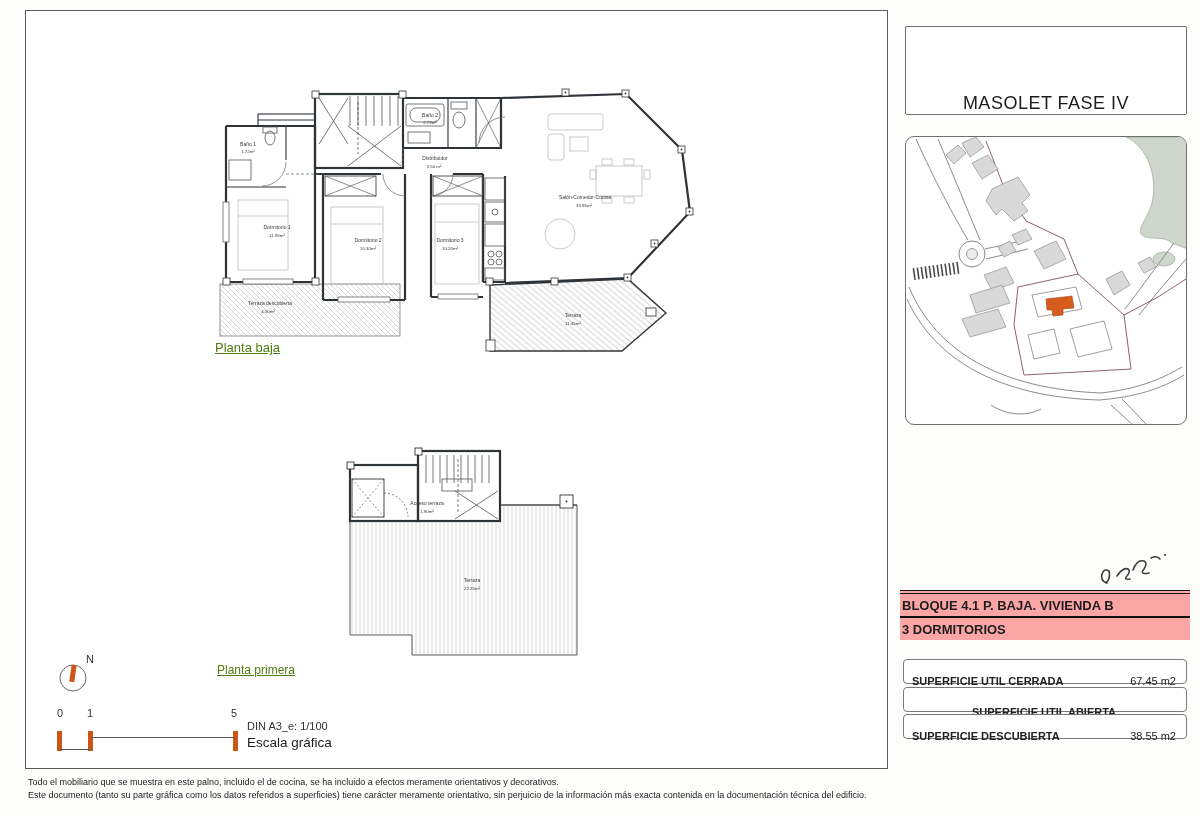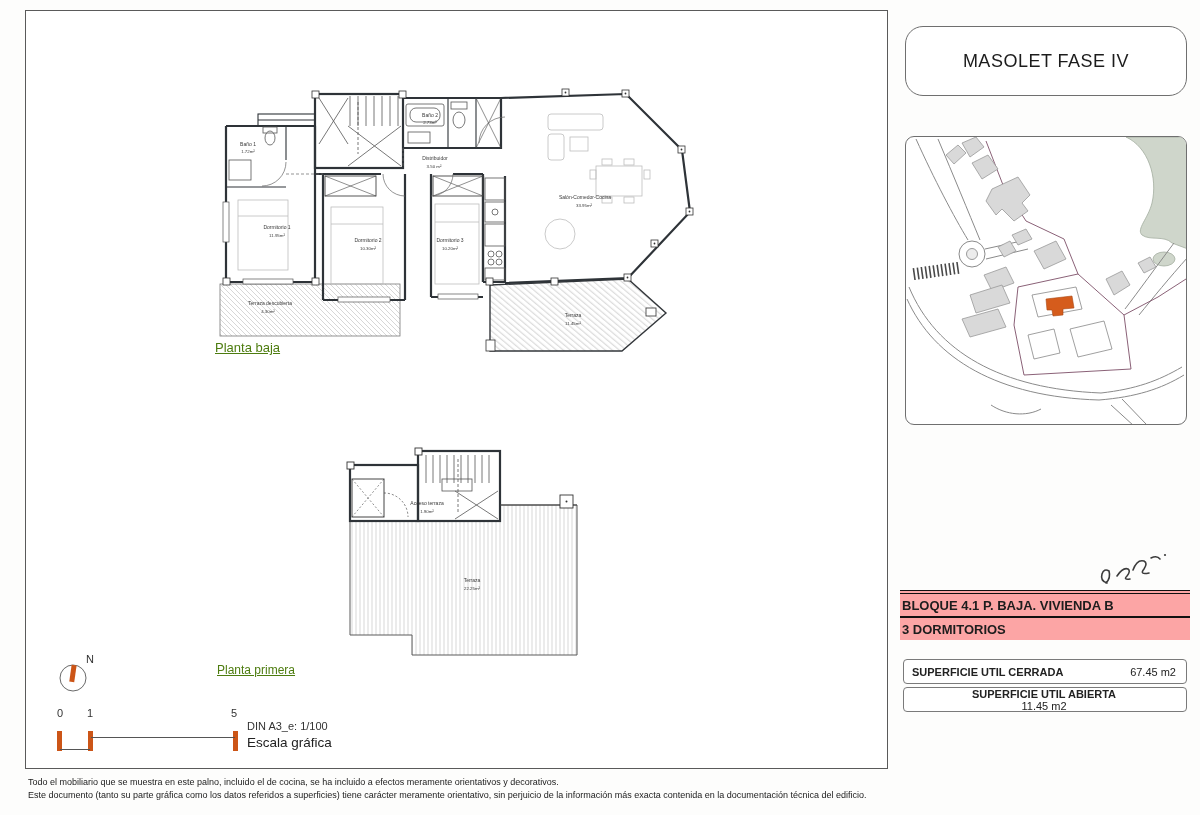--- a/index.html
+++ b/index.html
@@ -8,37 +8,37 @@
   #page { position:relative; width:1200px; height:815px; }
   .abs { position:absolute; }
 
   
   #main-frame { left:25px; top:10px; width:863px; height:759px;
                 border:1px solid #5a5a5a; background:#fff; }
 
   .plan-label { font-size:13px; color:#4d7c0f;text-decoration:underline; }
 
   
-  #title-box { left:905px; top:26px; width:282px; height:70px;
-               border:1px solid #6f6f6f; border-radius:18px; background:#fff;
-               display:flex; align-items:center; justify-content:center; }
+  #title-box { left:905px; top:26px; width:282px; height:89px;
+               border:1px solid #6f6f6f; border-radius:2px; background:#fff;
+               display:flex; align-items:flex-end; justify-content:center; }
   #title-box span { font-size:18px; letter-spacing:0.5px; color:#1c1c1c; }
 
   #map-box { left:905px; top:136px; width:282px; height:289px;
              border:1px solid #6f6f6f; border-radius:9px; background:#fff; overflow:hidden; }
 
   #info-header { left:900px; top:590px; width:290px; background:#fca5a5; }
   #info-header .h-row1 { border-top:4px double #111; border-bottom:2px solid #111;
                          font-weight:bold; font-size:13px; padding:4px 2px 3px 2px; }
   #info-header .h-row2 { font-weight:bold; font-size:13px; padding:4px 2px 3px 2px; }
 
   .surf-row { position:absolute; left:903px; width:284px; height:25px;
               border:1px solid #7a7a7a; border-radius:4px; background:#fff;
               display:flex; align-items:center; justify-content:space-between;
-              padding:0 10px 0 8px; }
+              padding:18px 10px 0 8px; }
   .surf-row .s-label { font-size:11px; font-weight:bold; color:#222; }
   .surf-row .s-value { font-size:11px; color:#222; }
 
   #disclaimer { left:28px; top:776px; width:1165px; font-size:9px; line-height:13px;
                 color:#222; white-space:nowrap; }
 
   .scale-num { font-size:11px; color:#333; }
   .tick { width:5px; height:20px; background:#cc5517; }
   .s-line { background:#555; height:1px; }
   #din-note { left:247px; top:720px; font-size:11px; color:#333; }
@@ -332,19 +332,23 @@
   </div>
 
   <div class="surf-row" style="top:659px;">
     <span class="s-label">SUPERFICIE UTIL CERRADA</span>
     <span class="s-value">67.45 m2</span>
   </div>
   <div class="surf-row" style="top:687px;flex-direction:column;">
     <span class="s-label">SUPERFICIE UTIL ABIERTA</span>
     <span class="s-value">11.45 m2</span>
   </div>
+  <div class="surf-row" style="top:714px;">
+    <span class="s-label">SUPERFICIE DESCUBIERTA</span>
+    <span class="s-value">38.55 m2</span>
+  </div>
 
   <div id="disclaimer" class="abs">
     <div>Todo el mobiliario que se muestra en este palno, incluido el de cocina, se ha incluido a efectos meramente orientativos y decorativos.</div>
     <div>Este documento (tanto su parte gráfica como los datos referidos a superficies) tiene carácter meramente orientativo, sin perjuicio de la información más exacta contenida en la documentación  técnica del edificio.</div>
   </div>
 
 </div>
 
 </body></html>

